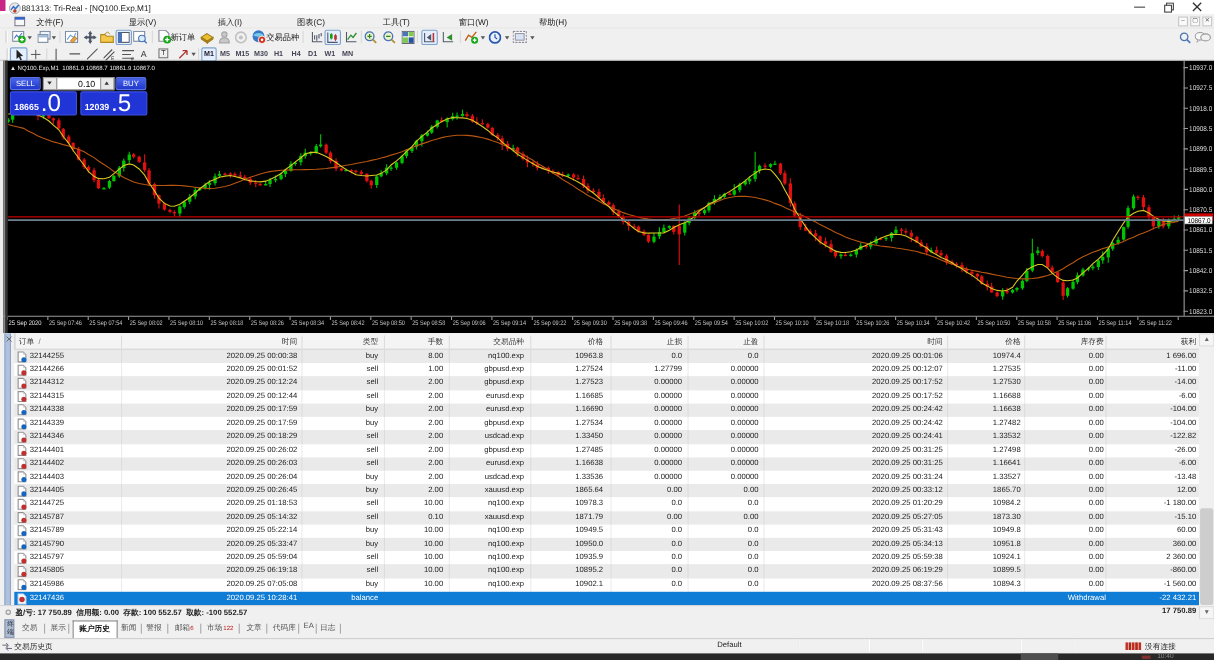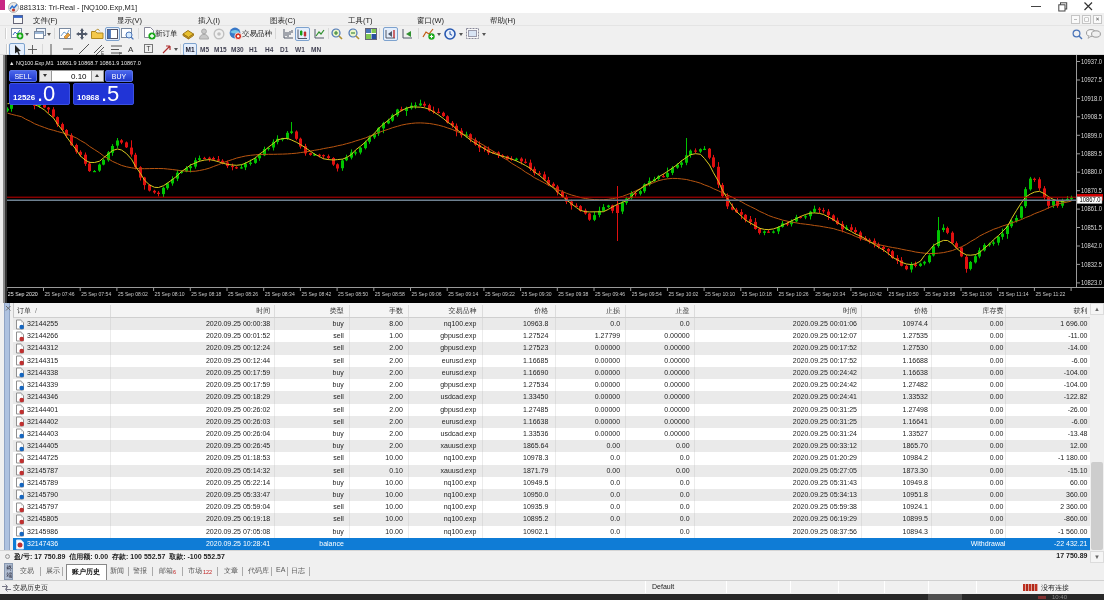--- a/index.html
+++ b/index.html
@@ -794,24 +794,24 @@
 <div style="left:5px;top:55px;width:2px;height:248px;background:#333;"></div>
 <div style="left:9px;top:60px;font-size:5.5px;color:#e8e8e8;white-space:nowrap;">▲&nbsp;NQ100.Exp,M1&nbsp; 10861.9 10868.7 10861.9 10867.0</div>
 <div style="left:9px;top:69.5px;width:28px;height:12px;background:linear-gradient(#4a66ec,#2038cc);border:1px solid #5a74e8;border-radius:2px;color:#fff;font-size:7px;text-align:center;line-height:11px;">SELL</div>
 <div style="left:39px;top:69.5px;width:12.5px;height:12px;background:#e8e8e8;border:1px solid #999;"></div>
 <div style="left:42.5px;top:74px;width:0;height:0;border-left:2.6px solid transparent;border-right:2.6px solid transparent;border-top:3.2px solid #333;"></div>
 <div style="left:51.5px;top:69.5px;width:39.5px;height:12px;background:#fff;border-top:1px solid #999;border-bottom:1px solid #999;color:#000;font-size:8px;text-align:right;line-height:11px;">0.10&nbsp;&nbsp;</div>
 <div style="left:91px;top:69.5px;width:12.5px;height:12px;background:#e8e8e8;border:1px solid #999;"></div>
 <div style="left:94.5px;top:73.5px;width:0;height:0;border-left:2.6px solid transparent;border-right:2.6px solid transparent;border-bottom:3.2px solid #333;"></div>
 <div style="left:105px;top:69.5px;width:28px;height:12px;background:linear-gradient(#4a66ec,#2038cc);border:1px solid #5a74e8;border-radius:2px;color:#fff;font-size:7px;text-align:center;line-height:11px;">BUY</div>
 <div style="left:9px;top:83px;width:60.5px;height:22px;background:#2134d6;border:1px solid #3c50e0;border-radius:2px;"></div>
-<div style="left:13px;top:92.5px;font-size:8px;color:#fff;white-space:nowrap;font-weight:bold;">12526</div>
+<div style="left:13px;top:92.5px;font-size:8px;color:#fff;white-space:nowrap;font-weight:bold;">18665</div>
 <div style="left:37px;top:80.5px;font-size:22px;color:#fff;white-space:nowrap;">.0</div>
 <div style="left:73px;top:83px;width:60.5px;height:22px;background:#2134d6;border:1px solid #3c50e0;border-radius:2px;"></div>
-<div style="left:77px;top:92.5px;font-size:8px;color:#fff;white-space:nowrap;font-weight:bold;">10868</div>
+<div style="left:77px;top:92.5px;font-size:8px;color:#fff;white-space:nowrap;font-weight:bold;">12039</div>
 <div style="left:101px;top:80.5px;font-size:22px;color:#fff;white-space:nowrap;">.5</div>
 <div style="left:0px;top:303px;width:1104px;height:297px;background:#f0f0f0;"></div>
 <div style="left:0px;top:303px;width:14px;height:277px;background:#f0f0f0;"></div>
 <div style="left:4px;top:303px;width:6px;height:277px;background:#aec2e0;border-left:1px solid #90a4c4;border-right:1px solid #90a4c4;"></div>
 <div style="left:13px;top:303px;width:1091px;height:15px;background:#f4f4f4;border-bottom:1px solid #cfcfcf;border-left:1px solid #c8c8c8;"></div>
 <svg style="position:absolute;left:5px;top:305px" width="7" height="7">
     <path d="M1 1 L5.5 5.5 M5.5 1 L1 5.5" stroke="#666" stroke-width="0.9"></path>
   </svg>
 <div style="left:17px;top:306px;font-size:7px;color:#333;white-space:nowrap;">订单&nbsp;&nbsp;<span style="color:#777">/</span></div>
 <div style="left:190.2px;top:306px;width:80px;text-align:right;font-size:7px;color:#333;white-space:nowrap;">时间</div>

